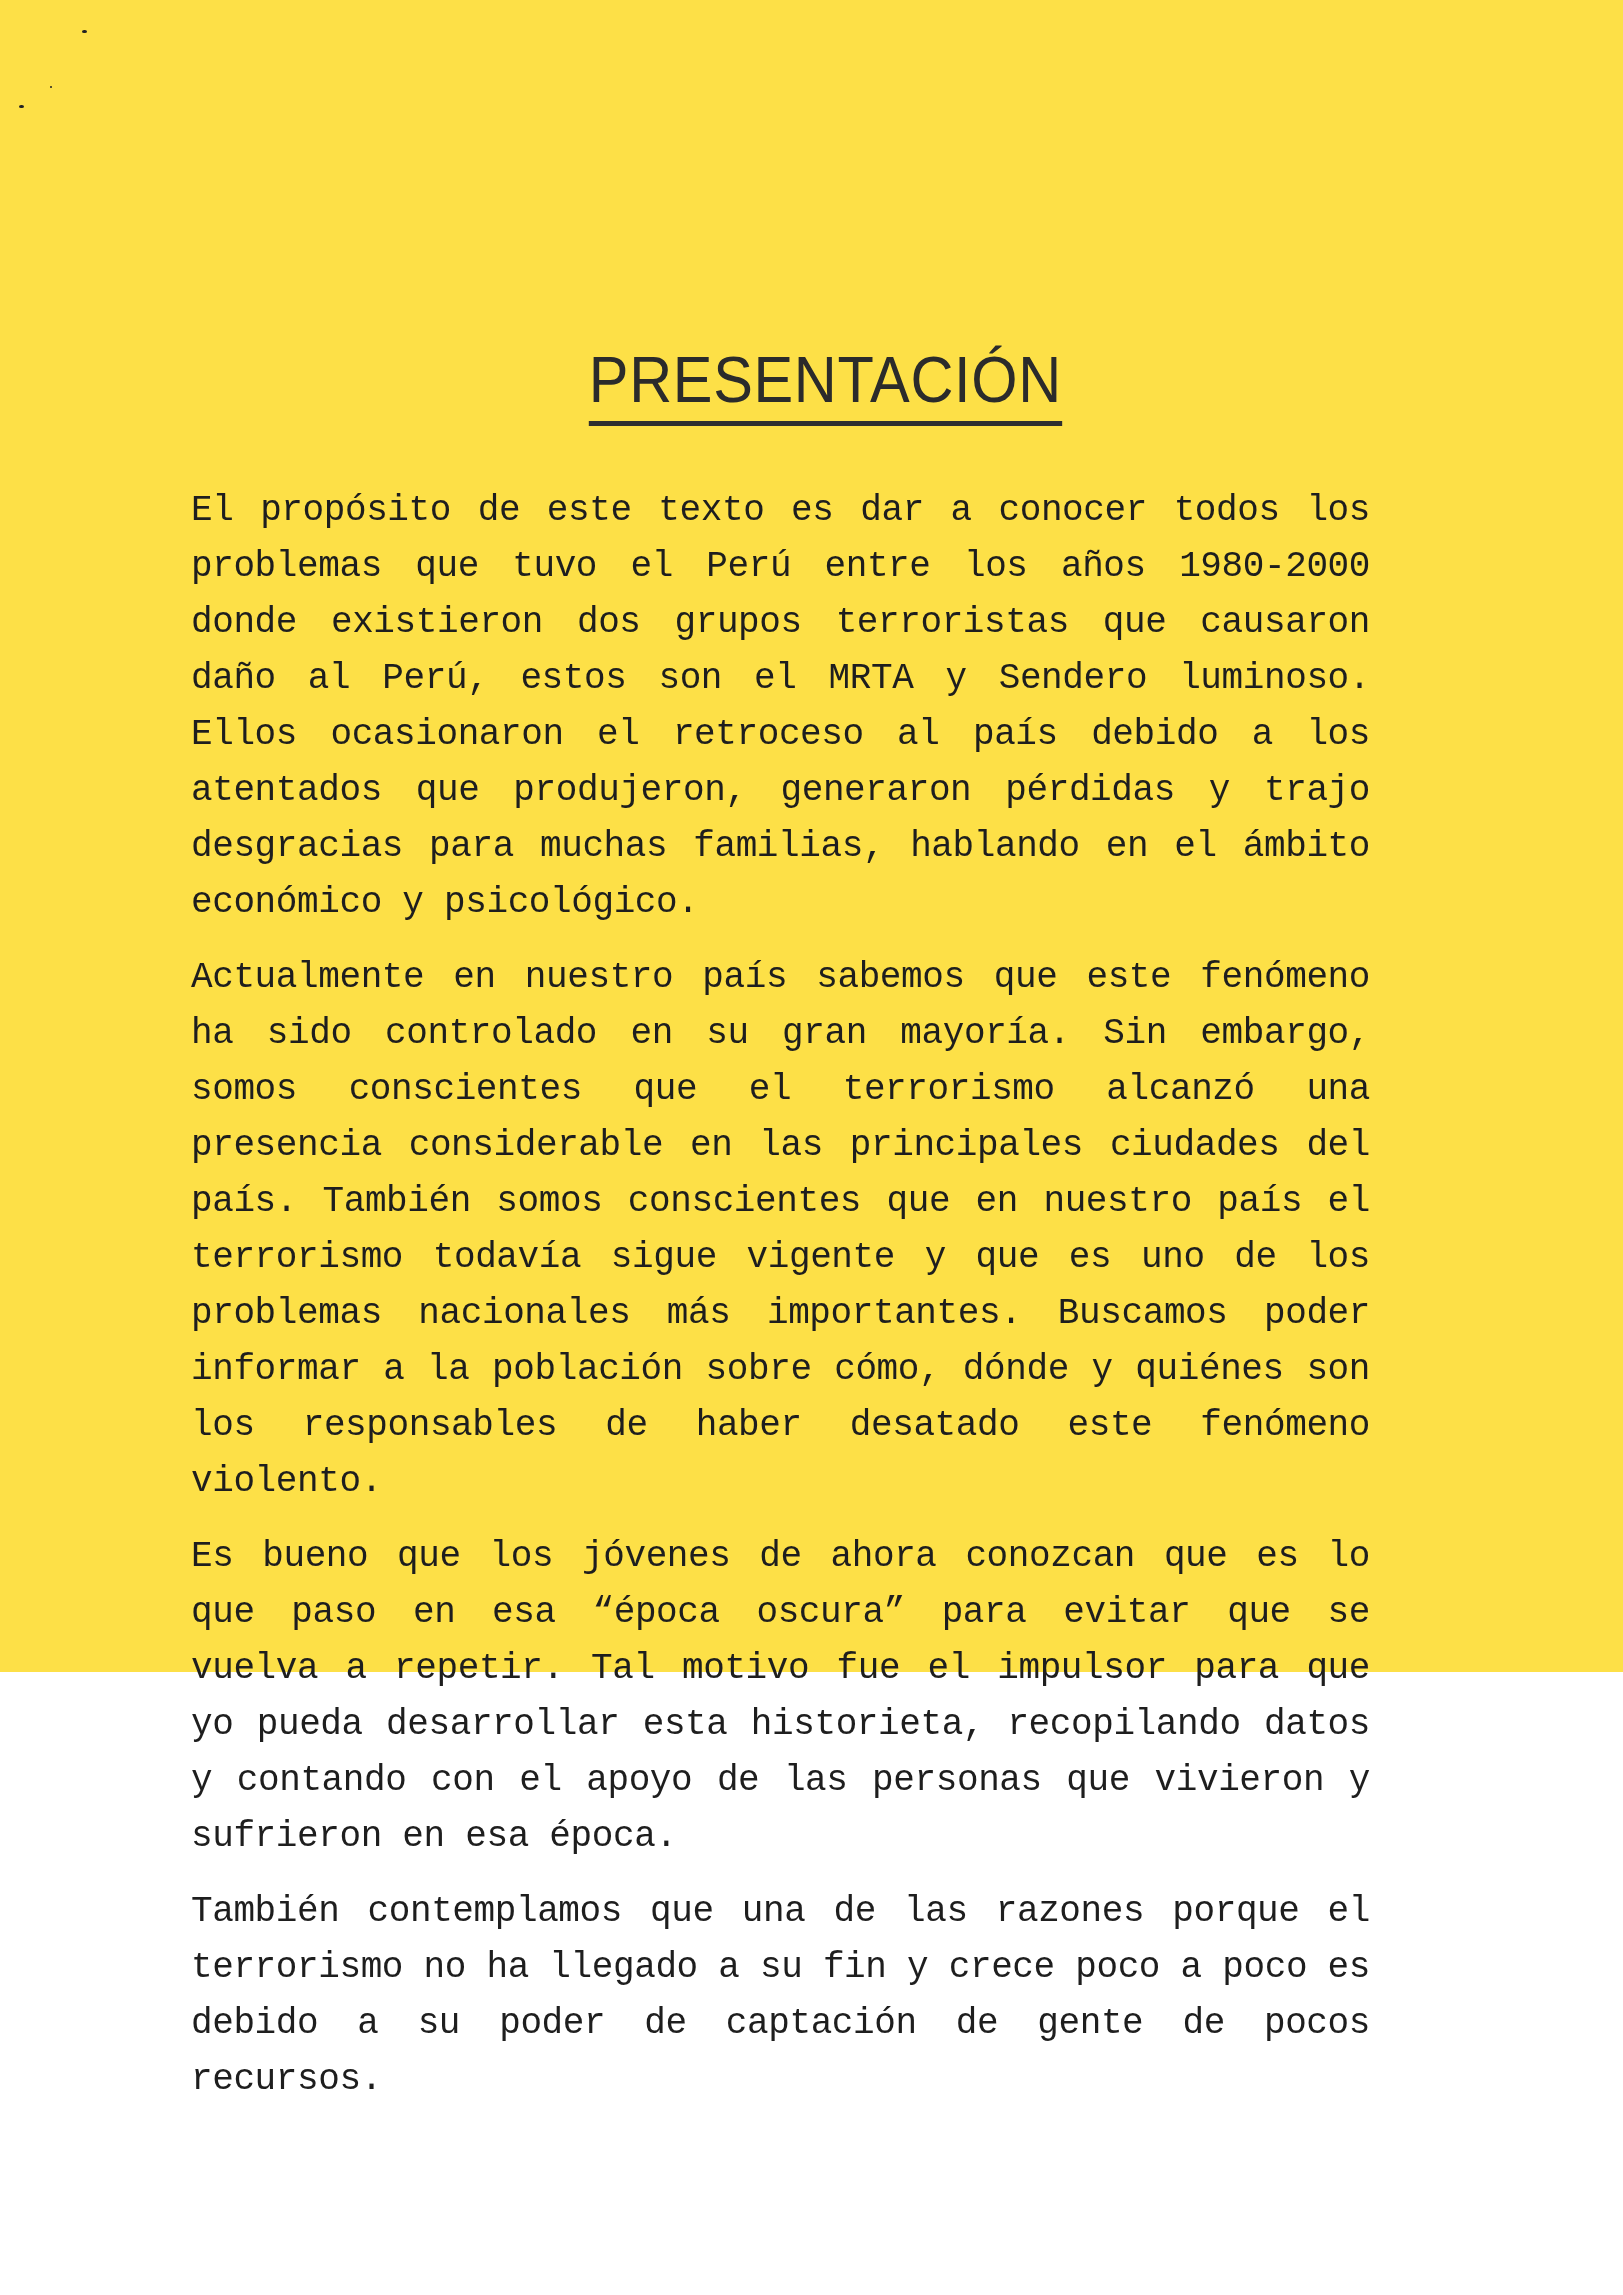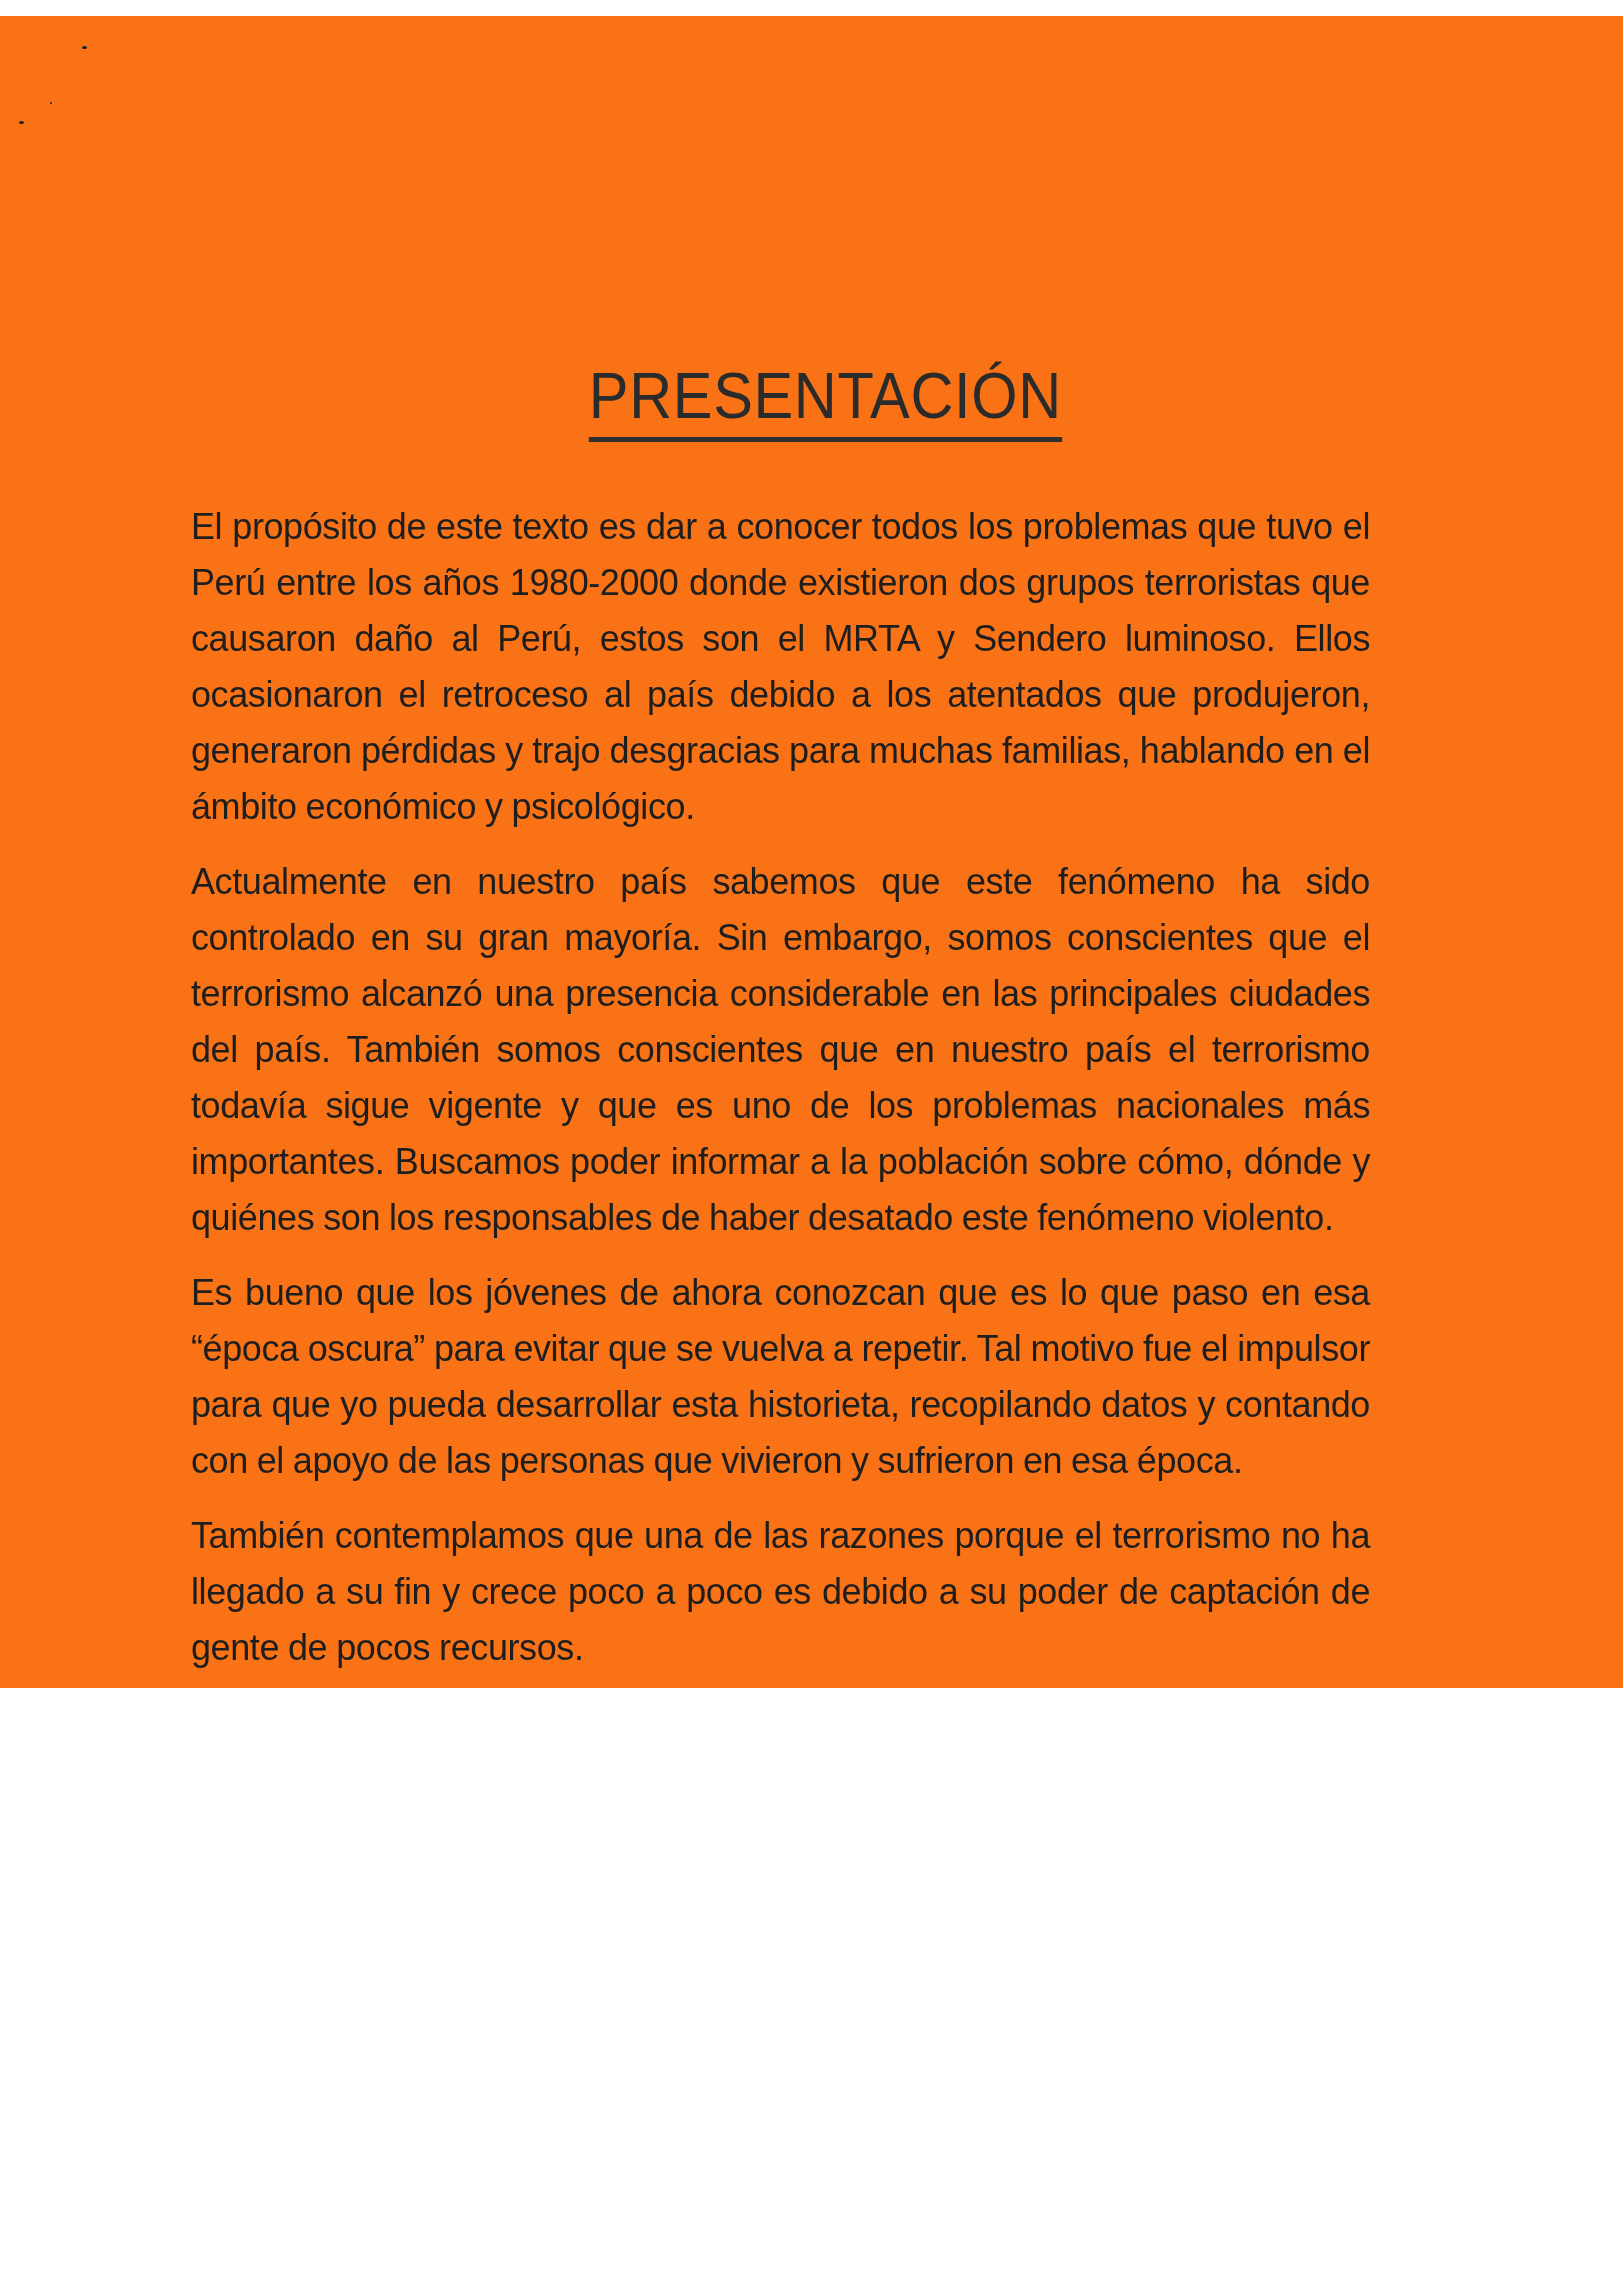--- a/index.html
+++ b/index.html
@@ -10,24 +10,24 @@
     body {
       width: 1623px;
       height: 2295px;
       position: relative;
       overflow: hidden;
       font-family: "Liberation Sans", "DejaVu Sans", sans-serif;
       color: #1a1a1a;
     }
     .page {
       position: absolute;
-      left: 0; top: 16px;
+      left: 0; top: 0;
       width: 1623px;
       height: 1672px;
-      background: #f97316;
+      background: #fde047;
     }
     .speck {
       position: absolute;
       background: #222;
       border-radius: 50%;
     }
     .title-wrap {
       position: absolute;
       top: 305px;
       left: 0;
@@ -54,20 +54,21 @@
       width: 1187px;
     }
     .para {
       font-size: 36px;
       line-height: 56px;
       text-align: justify;
       margin: 0 8px 19px 0;
       letter-spacing: -0.4px;
       word-spacing: -0.7px;
       color: #1e1e1e;
+      font-family: Liberation Mono, monospace;
     }
   </style>
 </head>
 <body>
 
 <div class="page">
 
   <div class="speck" style="left:82px;top:30px;width:4.7px;height:3.4px;"></div>
   <div class="speck" style="left:50px;top:86px;width:2px;height:2px;"></div>
   <div class="speck" style="left:19.4px;top:105px;width:4.7px;height:3.4px;"></div>

